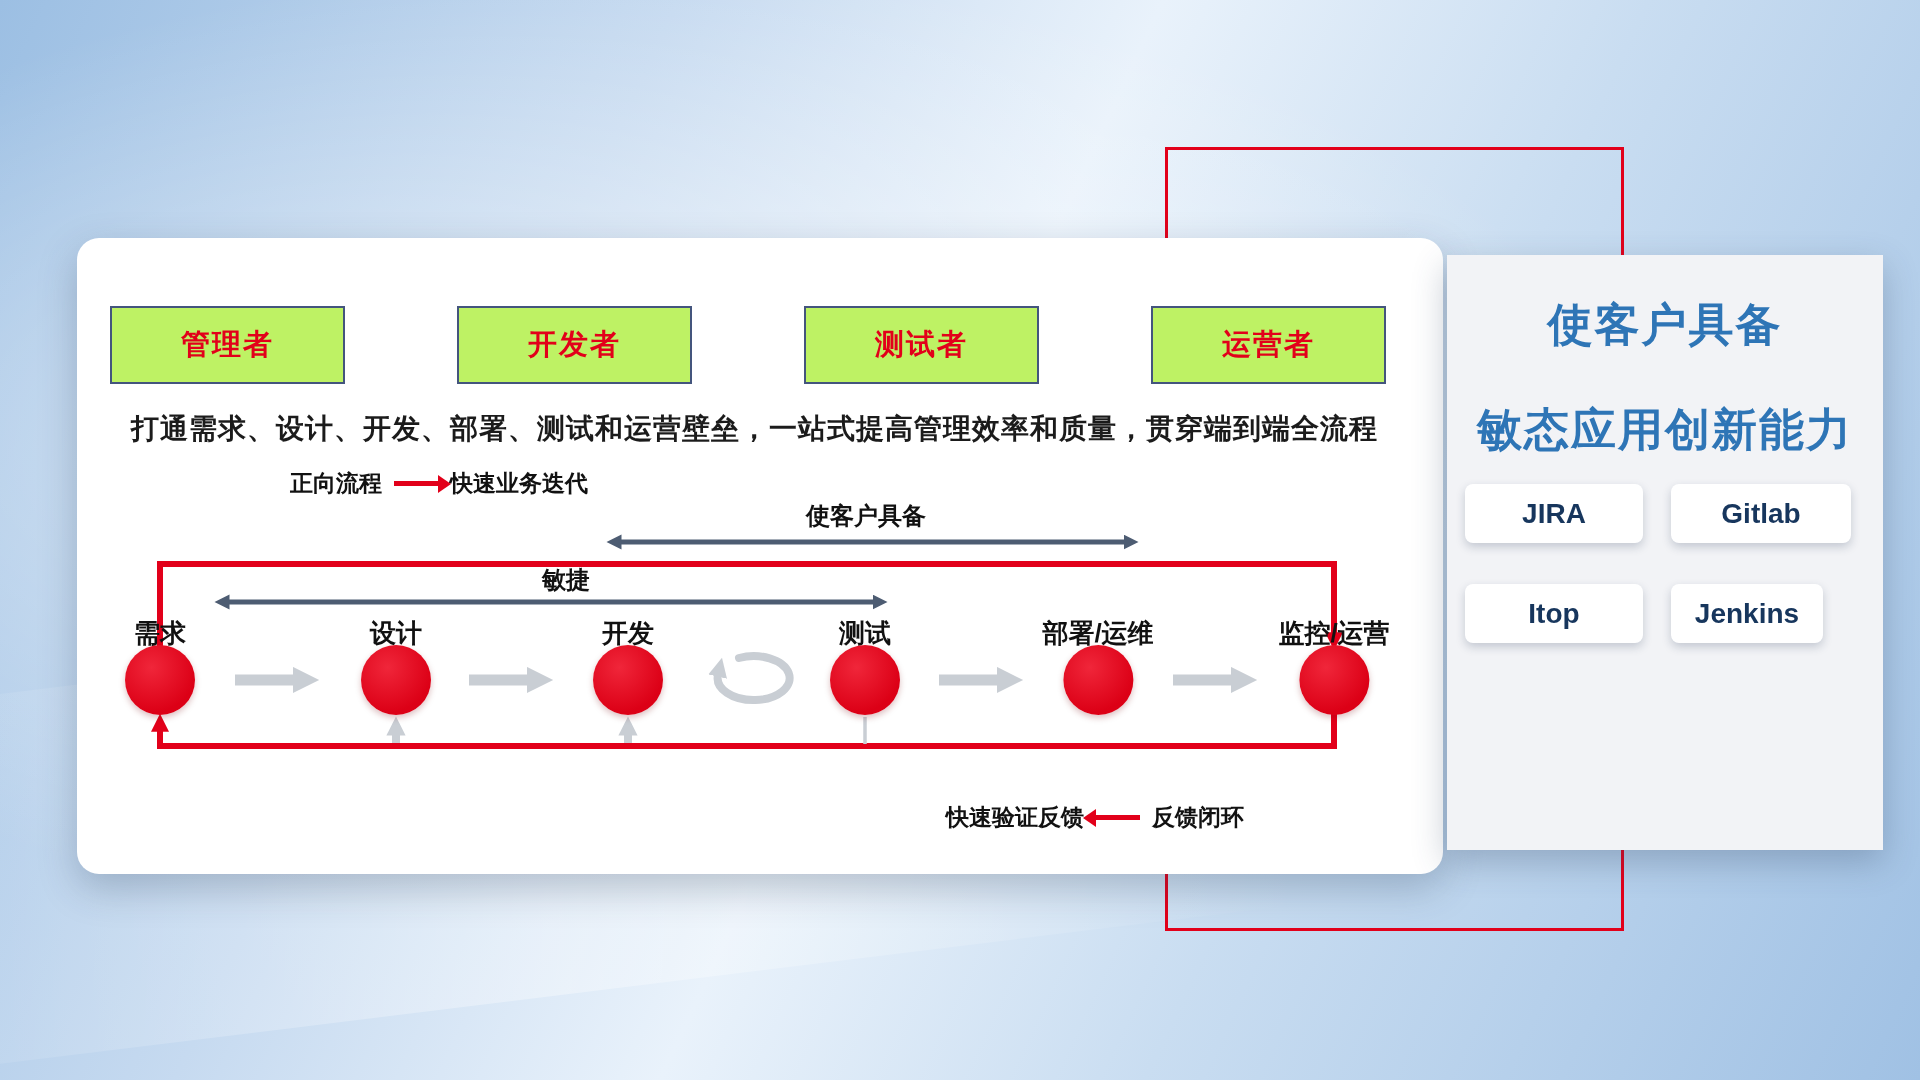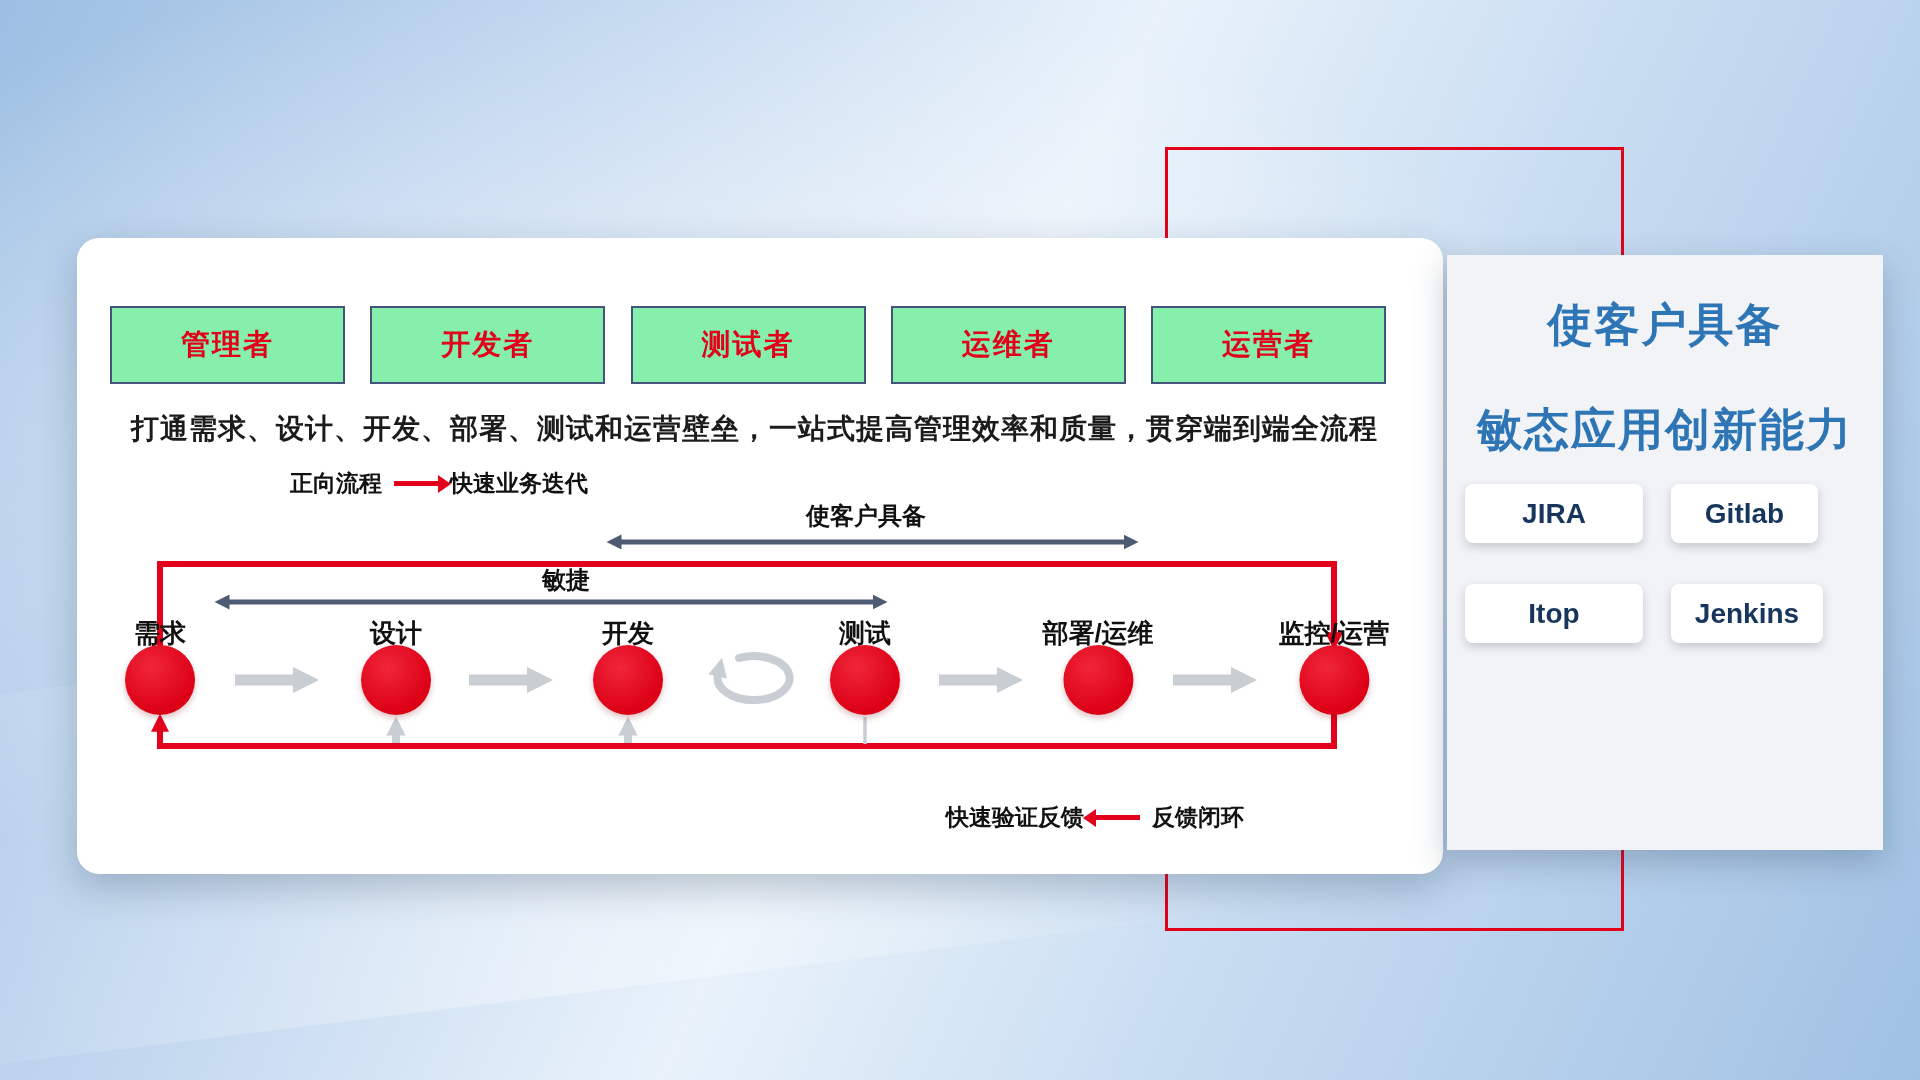--- a/index.html
+++ b/index.html
@@ -21,21 +21,21 @@
   .red-frame { position:absolute; left:1165px; top:147px; width:459px; height:784px;
     border:3px solid #e2001a; z-index:1; }
 
   
   .card { position:absolute; left:77px; top:238px; width:1366px; height:636px;
     background:#ffffff; border-radius:22px; box-shadow:0 14px 38px rgba(40,60,90,.28); z-index:2; }
 
   
   .roles-row { position:absolute; left:33px; top:68px; width:1276px;
     display:flex; justify-content:space-between; }
-  .role-box { width:235px; height:78px; border:2px solid #44557d; background:#86efac;
+  .role-box { width:235px; height:78px; border:2px solid #44557d; background:#bef264;
     display:flex; align-items:center; justify-content:center;
     font-size:29px; font-weight:bold; color:#e2001a; letter-spacing:2px; }
 
   .subtitle { position:absolute; left:54px; top:172px; font-size:28px; font-weight:bold;
     color:#1b1b1b; letter-spacing:1px; white-space:nowrap; }
 
   
   .legend { position:absolute; display:flex; align-items:center; gap:12px;
     font-size:23px; font-weight:bold; color:#111; }
   .legend-forward { left:213px; top:230px; }
@@ -82,21 +82,20 @@
 <div class="viewport">
   <div class="bg-streak"></div>
   <div class="red-frame"></div>
 
   <div class="card">
 
     <div class="roles-row">
       <div class="role-box">管理者</div>
       <div class="role-box">开发者</div>
       <div class="role-box">测试者</div>
-      <div class="role-box">运维者</div>
       <div class="role-box">运营者</div>
     </div>
 
     <div class="subtitle">打通需求、设计、开发、部署、测试和运营壁垒，一站式提高管理效率和质量，贯穿端到端全流程</div>
 
     <div class="legend legend-forward">
       <span>正向流程</span>
       <span class="harrow right"></span>
       <span>快速业务迭代</span>
     </div>
@@ -168,17 +167,17 @@
       <span class="harrow left"></span>
       <span>反馈闭环</span>
     </div>
   </div>
 
   <div class="panel">
     <div class="panel-title l1">使客户具备</div>
     <div class="panel-title l2">敏态应用创新能力</div>
 
     <div class="tool-btn" style="left:18px;  top:229px; width:178px">JIRA</div>
-    <div class="tool-btn" style="left:224px; top:229px; width:147px">Gitlab</div>
+    <div class="tool-btn" style="left:224px; top:229px; width:180px">Gitlab</div>
     <div class="tool-btn" style="left:18px;  top:329px; width:178px">Itop</div>
     <div class="tool-btn" style="left:224px; top:329px; width:152px">Jenkins</div>
   </div>
 </div>
 
 </body></html>

